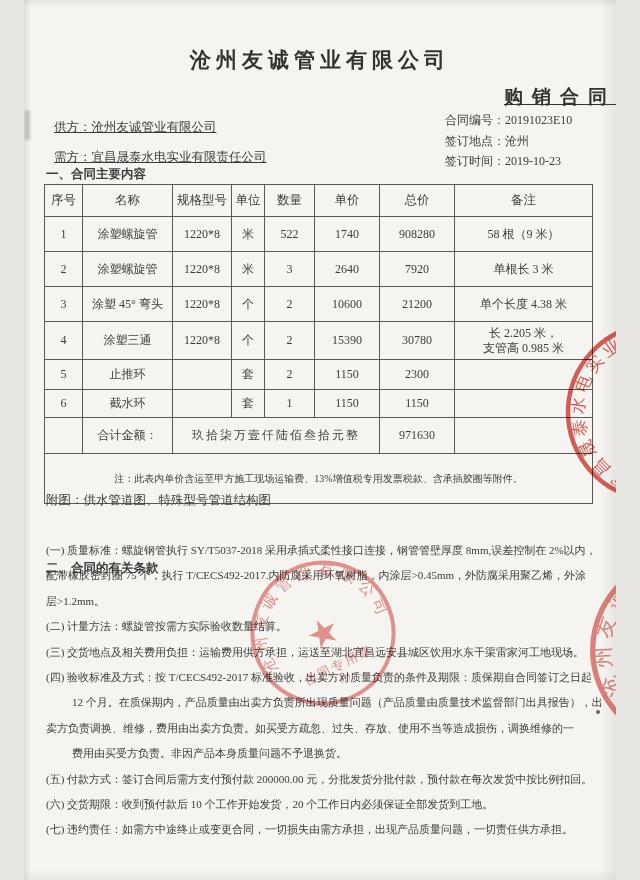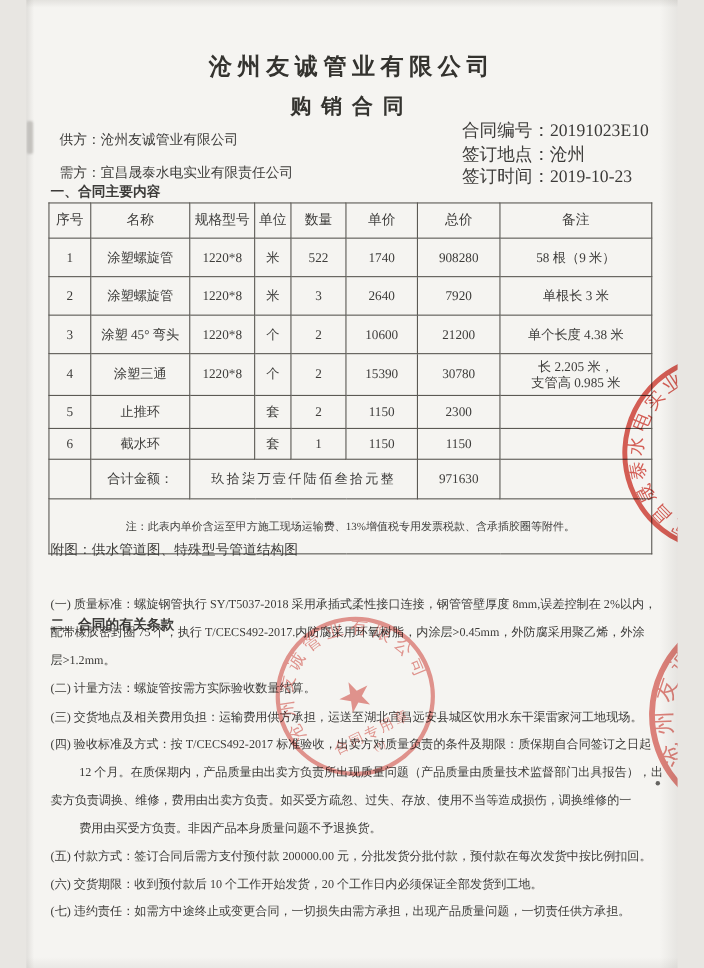--- a/index.html
+++ b/index.html
@@ -10,24 +10,24 @@
       linear-gradient(270deg, rgba(100,96,88,.10) 0, rgba(100,96,88,0) 16px),
       linear-gradient(180deg, rgba(100,96,88,.12) 0, rgba(100,96,88,0) 7px),
       linear-gradient(0deg, rgba(100,96,88,.08) 0, rgba(100,96,88,0) 10px),
       #f5f4f1;
     font-family:"Liberation Serif","DejaVu Serif",serif;
     color:#3c3b39;
   }
   .abs{position:absolute;}
   .doc-title{top:46px;left:0;width:100%;text-align:center;font-size:21px;font-weight:600;
     letter-spacing:5px;color:#34332f;}
-  .doc-subtitle{top:84px;left:0;width:100%;text-align:center;font-size:19px;font-weight:600;
-    letter-spacing:9px;color:#34332f;}
-  .party-line{left:30px;font-size:12.5px;white-space:nowrap;}
-  .meta-block{left:396px;top:110px;font-size:16px;line-height:20.5px;white-space:nowrap;}
+  .doc-subtitle{top:84px;left:0;width:100%;text-align:right;font-size:19px;font-weight:600;
+    letter-spacing:9px;color:#34332f;text-decoration:underline;}
+  .party-line{left:30px;font-size:12.5px;white-space:nowrap;text-decoration:underline;}
+  .meta-block{left:421px;top:110px;font-size:12px;line-height:20.5px;white-space:nowrap;}
   .sec-head{left:22px;font-size:12.5px;font-weight:600;white-space:nowrap;}
   table.items{position:absolute;left:20px;top:184px;border-collapse:collapse;table-layout:fixed;
     width:548px;font-size:12px;color:#3e3d3b;}
   table.items td,table.items th{border:1px solid #5b5954;text-align:center;vertical-align:middle;
     padding:0 2px;font-weight:normal;overflow:hidden;}
   table.items th{font-size:12.5px;}
   td.remark{white-space:pre-line;line-height:15px;}
   td.noteCell{text-align:left;padding:4px 8px;vertical-align:middle;white-space:nowrap;
     font-size:10px;}
   .attach-line{left:22px;font-size:12.5px;white-space:nowrap;}

